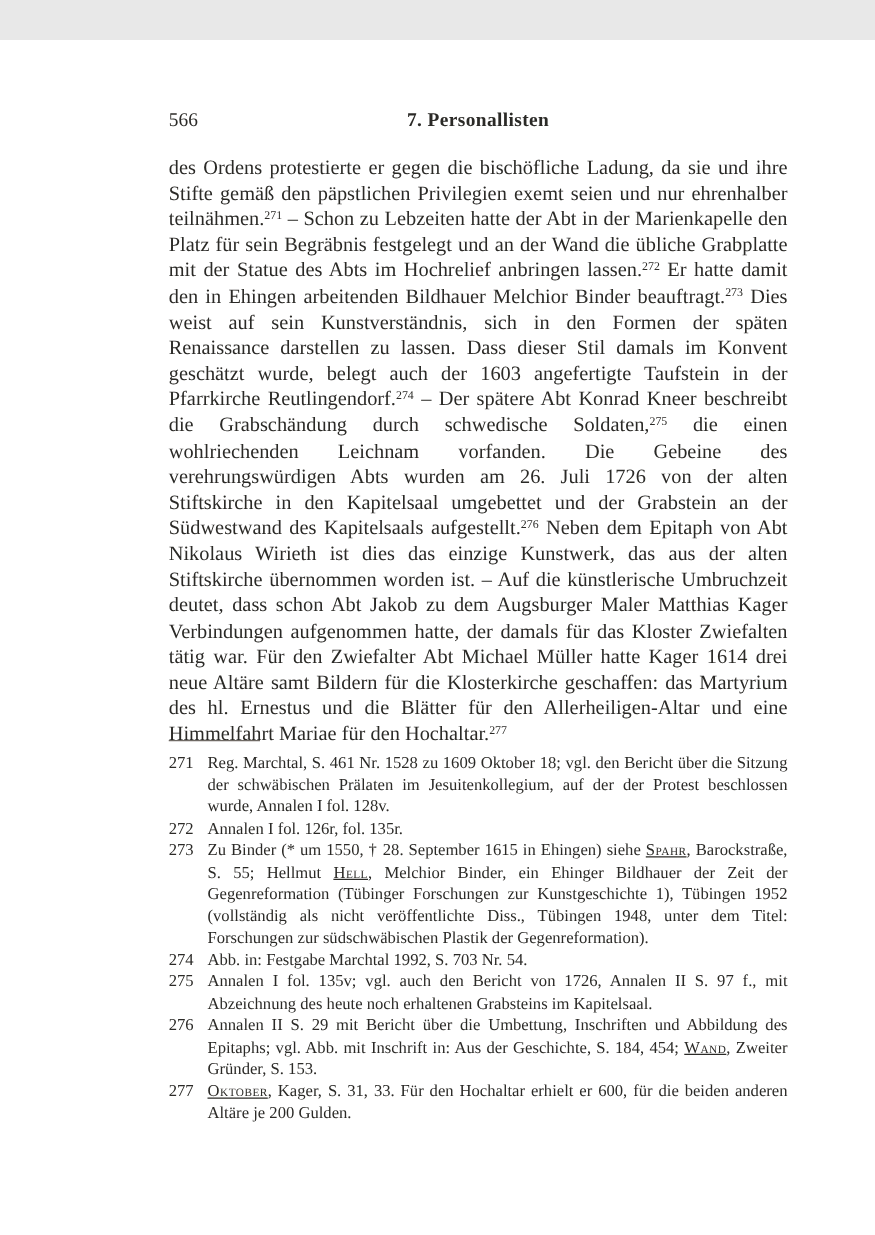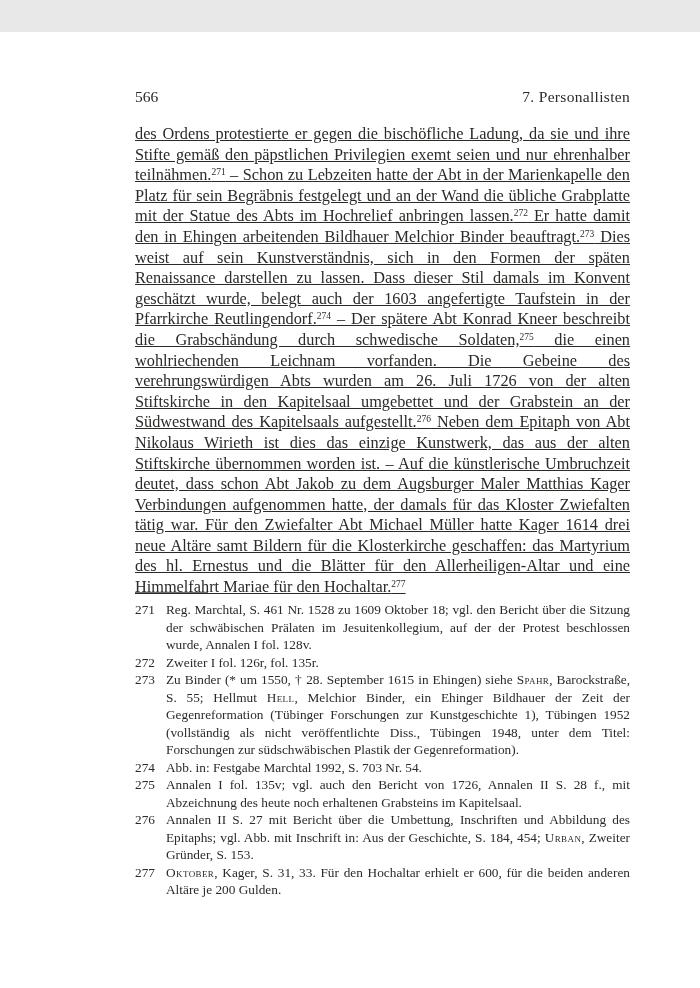--- a/index.html
+++ b/index.html
@@ -25,34 +25,34 @@
     height: 20px;
     font-size: 15.5px;
   }
   .pagenum {
     position: absolute;
     left: 0;
     top: 0;
   }
   .running {
     display: block;
-    text-align: right;
+    text-align: center;
     letter-spacing: 0.02em;
+    font-weight: bold;
   }
   .bodytext {
     position: absolute;
     left: 135px;
     top: 92px;
     width: 495px;
     margin: 0;
     font-size: 16.3px;
     line-height: 20.6px;
     text-align: justify;
     text-justify: inter-word;
-    text-decoration: underline;
   }
   .bodytext sup.fnref {
     font-size: 9.5px;
     line-height: 0;
     vertical-align: baseline;
     position: relative;
     top: -0.55em;
   }
   .fnblock {
     position: absolute;
@@ -78,20 +78,21 @@
     flex: 0 0 31px;
   }
   .fntext {
     flex: 1 1 auto;
     text-align: justify;
     text-justify: inter-word;
   }
   .smallcaps {
     font-variant: small-caps;
     letter-spacing: 0.03em;
+    text-decoration: underline;
   }
 </style>
 </head>
 <body>
 
 <div class="page">
 
   <div class="header">
     <span class="pagenum">566</span>
     <span class="running">7. Personallisten</span>
@@ -102,41 +103,41 @@
   <div class="fnblock">
     <div class="fnsep"></div>
     <div class="fnlist">
   <div class="fnrow">
     <span class="fnnum">271</span>
     <span class="fntext"><span>Reg. Marchtal, S. 461 Nr. 1528 zu 1609 Oktober 18; vgl. den Bericht über die Sitzung der schwäbischen Prälaten im Jesuitenkollegium, auf der der Protest beschlossen wurde, Annalen I fol. 128v.</span></span>
   </div>
 
   <div class="fnrow">
     <span class="fnnum">272</span>
-    <span class="fntext"><span>Zweiter I fol. 126r, fol. 135r.</span></span>
+    <span class="fntext"><span>Annalen I fol. 126r, fol. 135r.</span></span>
   </div>
 
   <div class="fnrow">
     <span class="fnnum">273</span>
     <span class="fntext"><span>Zu Binder (* um 1550, † 28. September 1615 in Ehingen) siehe </span><span class="smallcaps">Spahr</span><span>, Barockstraße, S. 55; Hellmut </span><span class="smallcaps">Hell</span><span>, Melchior Binder, ein Ehinger Bildhauer der Zeit der Gegenreformation (Tübinger Forschungen zur Kunstgeschichte 1), Tübingen 1952 (vollständig als nicht veröffentlichte Diss., Tübingen 1948, unter dem Titel: Forschungen zur südschwäbischen Plastik der Gegenreformation).</span></span>
   </div>
 
   <div class="fnrow">
     <span class="fnnum">274</span>
     <span class="fntext"><span>Abb. in: Festgabe Marchtal 1992, S. 703 Nr. 54.</span></span>
   </div>
 
   <div class="fnrow">
     <span class="fnnum">275</span>
-    <span class="fntext"><span>Annalen I fol. 135v; vgl. auch den Bericht von 1726, Annalen II S. 28 f., mit Abzeichnung des heute noch erhaltenen Grabsteins im Kapitelsaal.</span></span>
+    <span class="fntext"><span>Annalen I fol. 135v; vgl. auch den Bericht von 1726, Annalen II S. 97 f., mit Abzeichnung des heute noch erhaltenen Grabsteins im Kapitelsaal.</span></span>
   </div>
 
   <div class="fnrow">
     <span class="fnnum">276</span>
-    <span class="fntext"><span>Annalen II S. 27 mit Bericht über die Umbettung, Inschriften und Abbildung des Epitaphs; vgl. Abb. mit Inschrift in: Aus der Geschichte, S. 184, 454; </span><span class="smallcaps">Urban</span><span>, Zweiter Gründer, S. 153.</span></span>
+    <span class="fntext"><span>Annalen II S. 29 mit Bericht über die Umbettung, Inschriften und Abbildung des Epitaphs; vgl. Abb. mit Inschrift in: Aus der Geschichte, S. 184, 454; </span><span class="smallcaps">Wand</span><span>, Zweiter Gründer, S. 153.</span></span>
   </div>
 
   <div class="fnrow">
     <span class="fnnum">277</span>
     <span class="fntext"><span class="smallcaps">Oktober</span><span>, Kager, S. 31, 33. Für den Hochaltar erhielt er 600, für die beiden anderen Altäre je 200 Gulden.</span></span>
   </div>
 </div>
   </div>
 
 </div>

